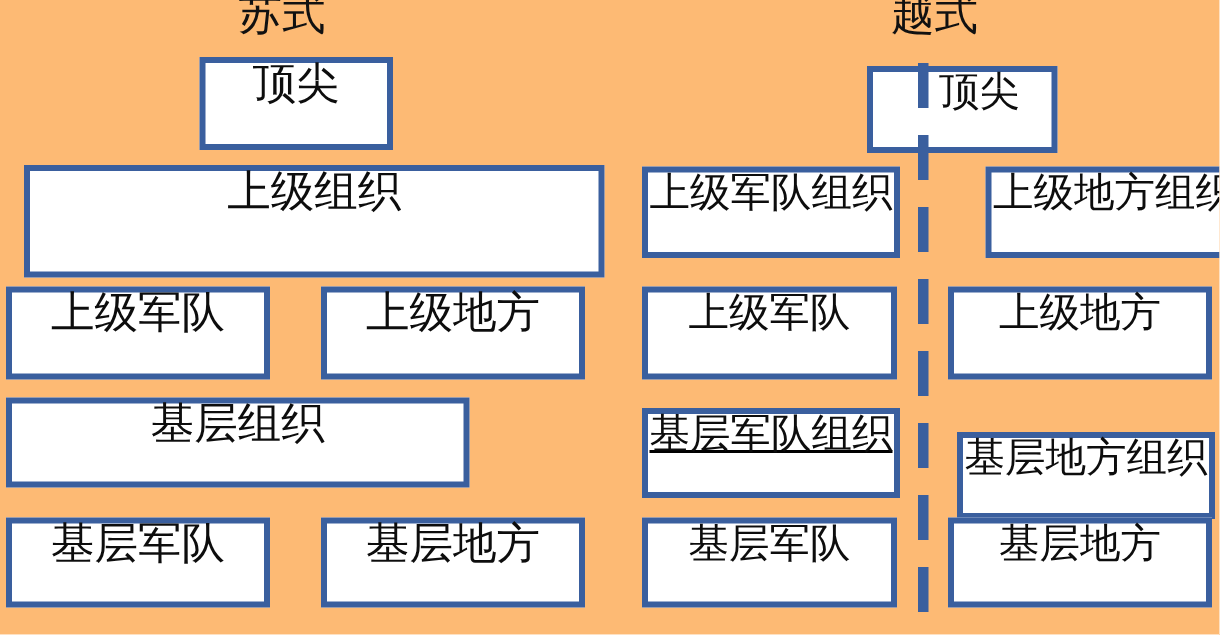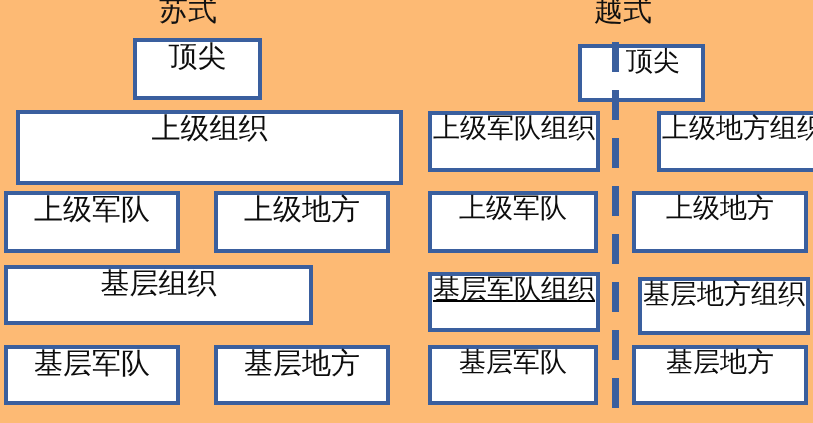--- a/index.html
+++ b/index.html
@@ -120,21 +120,21 @@
     <div class="box" style="left:428px; top:191px; width:170px; height:62px;">
       <span class="lbl t-md">上级军队</span>
     </div>
     <div class="box" style="left:632px; top:191px; width:176px; height:62px;">
       <span class="lbl t-md">上级地方</span>
     </div>
 
     <div class="box overflow-box" style="left:428px; top:272px; width:172px; height:60px;text-decoration:underline;">
       <span class="lbl t-ovf">基层军队组织</span>
     </div>
-    <div class="box overflow-box" style="left:638px; top:277px; width:172px; height:58px;">
+    <div class="box overflow-box" style="left:638px; top:288px; width:172px; height:58px;">
       <span class="lbl t-ovf">基层地方组织</span>
     </div>
 
     <div class="box" style="left:428px; top:345px; width:170px; height:60px;">
       <span class="lbl t-md">基层军队</span>
     </div>
     <div class="box" style="left:632px; top:345px; width:176px; height:60px;">
       <span class="lbl t-md">基层地方</span>
     </div>
 

